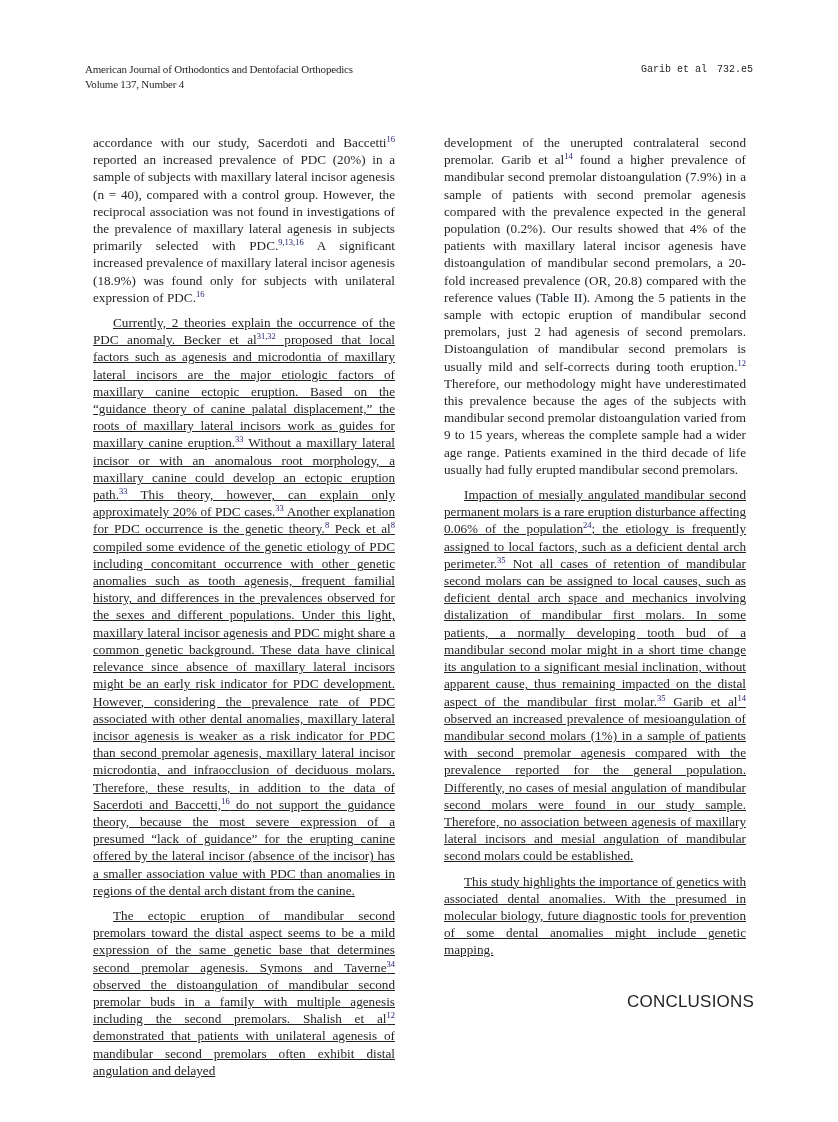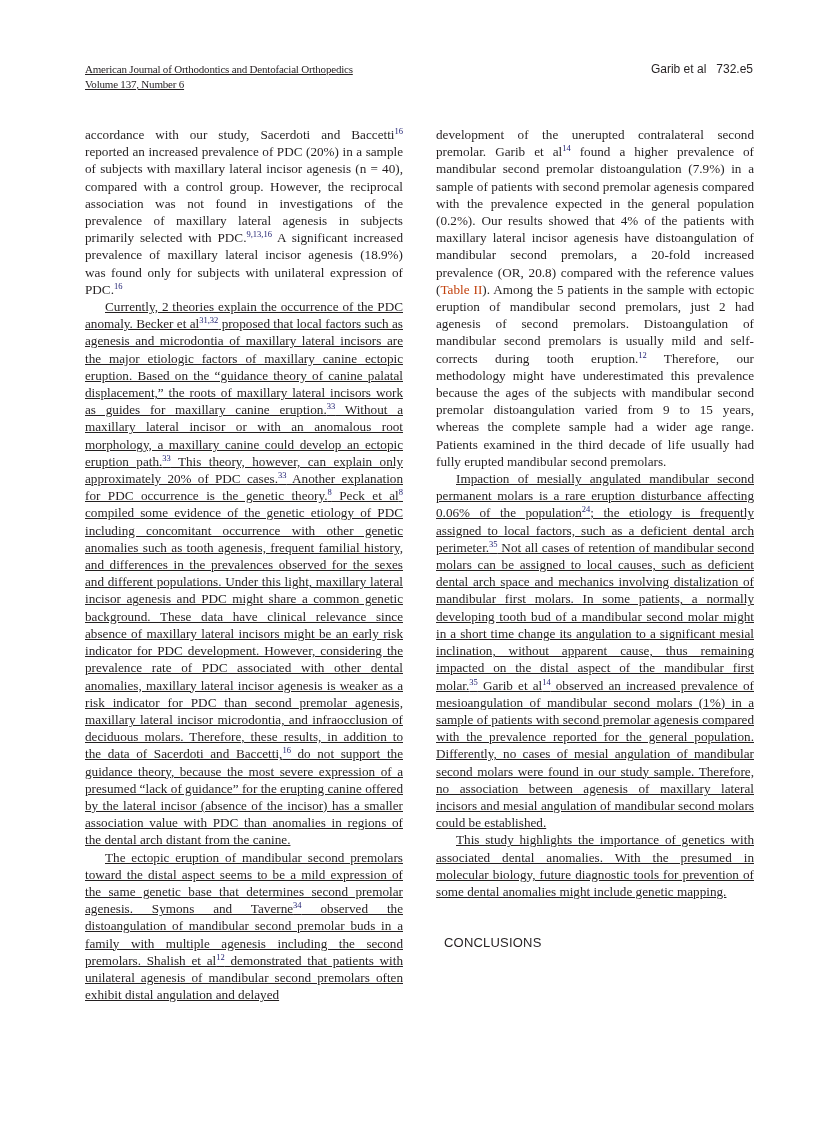--- a/index.html
+++ b/index.html
@@ -1,36 +1,36 @@
 <!DOCTYPE html>
 <html><head>
 <meta charset="utf-8">
 <style>
   html, body { margin: 0; padding: 0; background: #ffffff; }
   body { width: 838px; height: 1122px; position: relative; overflow: hidden; color: #231f20; }
   .header { position: absolute; left: 85px; top: 62px; width: 668px; font-family: "Liberation Serif", serif; font-size: 11px; line-height: 15px; }
-  .header .left { position: absolute; left: 0; top: 0; letter-spacing: -0.2px; text-decoration: underline; }
-  .header .right { position: absolute; right: 0; top: 0; font-family: Liberation Sans, sans-serif; font-size: 12px; }
+  .header .left { position: absolute; left: 0; top: 0; letter-spacing: -0.2px; }
+  .header .right { position: absolute; right: 0; top: 0; font-family: Liberation Mono, monospace; font-size: 10px; }
   .header .right span { margin-left: 10px; }
   .col { position: absolute; top: 126px; width: 318px; font-family: "Liberation Serif", serif; font-size: 13.2px; line-height: 17.2px; text-align: justify; hyphens: none; }
   .col.left { left: 85px; }
   .col.right { left: 436px; }
-  .col p { margin: 0; }
+  .col p { margin: 8px; }
   .col p.indent { text-indent: 20px; text-decoration: underline; }
   sup { font-size: 8.5px; line-height: 0; vertical-align: 5px; color: #1a1a6e; }
-  .link { color: #c2410c; }
-  .section-head { font-family: "Liberation Sans", sans-serif; font-size: 13px; letter-spacing: 0.2px; margin: 34px 0 12px 8px; text-align: left; }
+  .link { color: #0f172a; }
+  .section-head { font-family: "Liberation Sans", sans-serif; font-size: 17px; letter-spacing: 0.2px; margin: 34px 0 12px 17px; text-align: right; }
 </style>
 </head>
 <body>
 
 <div class="header">
   <div class="left">
     <div>American Journal of Orthodontics and Dentofacial Orthopedics</div>
-    <div>Volume 137, Number 6</div>
+    <div>Volume 137, Number 4</div>
   </div>
   <div class="right">
     <span>Garib et al</span><span>732.e5</span>
   </div>
 </div>
 
 <div class="col left">
   <p>accordance with our study, Sacerdoti and Baccetti<sup>16</sup> reported an increased prevalence of PDC (20%) in a sample of subjects with maxillary lateral incisor agenesis (n = 40), compared with a control group. However, the reciprocal association was not found in investigations of the prevalence of maxillary lateral agenesis in subjects primarily selected with PDC.<sup>9,13,16</sup> A significant increased prevalence of maxillary lateral incisor agenesis (18.9%) was found only for subjects with unilateral expression of PDC.<sup>16</sup></p>
   <p class="indent">Currently, 2 theories explain the occurrence of the PDC anomaly. Becker et al<sup>31,32</sup> proposed that local factors such as agenesis and microdontia of maxillary lateral incisors are the major etiologic factors of maxillary canine ectopic eruption. Based on the “guidance theory of canine palatal displacement,” the roots of maxillary lateral incisors work as guides for maxillary canine eruption.<sup>33</sup> Without a maxillary lateral incisor or with an anomalous root morphology, a maxillary canine could develop an ectopic eruption path.<sup>33</sup> This theory, however, can explain only approximately 20% of PDC cases.<sup>33</sup> Another explanation for PDC occurrence is the genetic theory.<sup>8</sup> Peck et al<sup>8</sup> compiled some evidence of the genetic etiology of PDC including concomitant occurrence with other genetic anomalies such as tooth agenesis, frequent familial history, and differences in the prevalences observed for the sexes and different populations. Under this light, maxillary lateral incisor agenesis and PDC might share a common genetic background. These data have clinical relevance since absence of maxillary lateral incisors might be an early risk indicator for PDC development. However, considering the prevalence rate of PDC associated with other dental anomalies, maxillary lateral incisor agenesis is weaker as a risk indicator for PDC than second premolar agenesis, maxillary lateral incisor microdontia, and infraocclusion of deciduous molars. Therefore, these results, in addition to the data of Sacerdoti and Baccetti,<sup>16</sup> do not support the guidance theory, because the most severe expression of a presumed “lack of guidance” for the erupting canine offered by the lateral incisor (absence of the incisor) has a smaller association value with PDC than anomalies in regions of the dental arch distant from the canine.</p>
   <p class="indent">The ectopic eruption of mandibular second premolars toward the distal aspect seems to be a mild expression of the same genetic base that determines second premolar agenesis. Symons and Taverne<sup>34</sup> observed the distoangulation of mandibular second premolar buds in a family with multiple agenesis including the second premolars. Shalish et al<sup>12</sup> demonstrated that patients with unilateral agenesis of mandibular second premolars often exhibit distal angulation and delayed</p>

